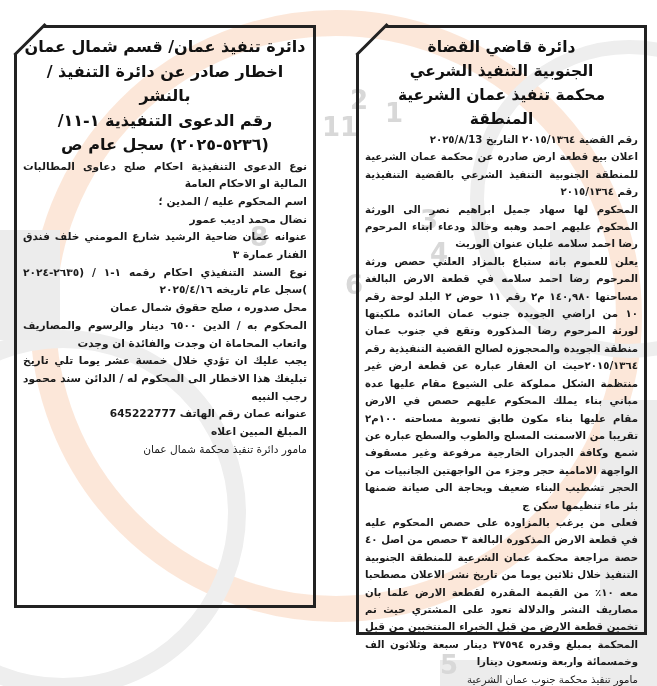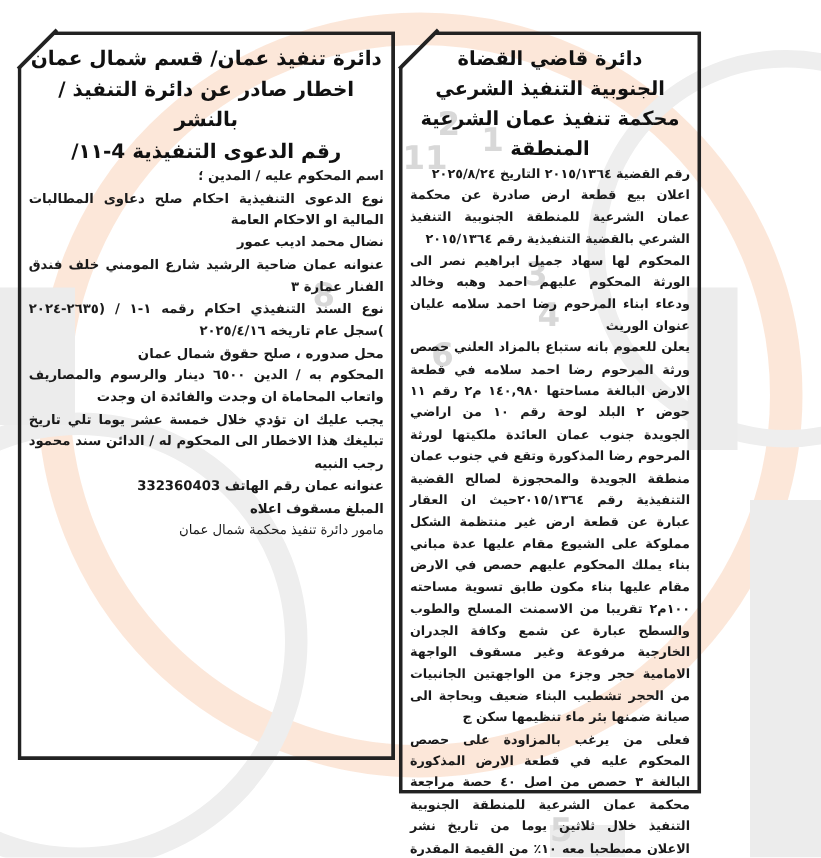--- a/index.html
+++ b/index.html
@@ -6,21 +6,21 @@
   body {
     width: 657px; height: 686px; background: #ffffff; position: relative; overflow: hidden;
     font-family: "DejaVu Sans", sans-serif; color: #1a1a1a;
   }
   .watermark { position: absolute; inset: 0; pointer-events: none; z-index: 0; }
   .wm-ring { position: absolute; border-radius: 50%; border-style: solid; }
   .wm-digit { position: absolute; color: #d8d8d8; font-family: "DejaVu Sans", sans-serif; font-weight: bold; font-size: 26px; }
   .wm-block { position: absolute; background: #ececec; }
 
   #notice-left { left: 14px; top: 25px; width: 302px; height: 583px; }
-  #notice-right { left: 319px; top: 25px; width: 242px; height: 610px; }
+  #notice-right { left: 356px; top: 25px; width: 291px; height: 610px; }
 
   .frame {
     position: absolute; inset: 0; border: 3px solid #222; box-sizing: border-box;
     clip-path: polygon(30px 0, 100% 0, 100% 100%, 0 100%, 0 30px);
     box-shadow: 1px 1px 0 #999;
   }
   .frame-cut {
     position: absolute; left: -6px; top: 13px; width: 44px; height: 3px; background: #222;
     transform: rotate(-45deg); transform-origin: center;
   }
@@ -58,42 +58,43 @@
   <span class="wm-digit" style="left:250px; top:222px;">8</span>
   <span class="wm-digit" style="left:322px; top:112px;">11</span>
 </div>
 
 <div id="notice-left" class="notice" style="position:absolute; z-index:1;">
   <div class="frame"></div>
   <div class="frame-cut"></div>
   <div class="content">
     <p class="title">دائرة تنفيذ عمان/ قسم شمال عمان</p>
     <p class="title">اخطار صادر عن دائرة التنفيذ / بالنشر</p>
-    <p class="title">رقم الدعوى التنفيذية 4-١١/</p>
+    <p class="title">رقم الدعوى التنفيذية ١-١١/</p>
+    <p class="title big">(٥٢٣٦-٢٠٢٥) سجل عام ص</p>
+    <p>نوع الدعوى التنفيذية احكام صلح دعاوى المطالبات المالية او الاحكام العامة</p>
     <p>اسم المحكوم عليه / المدين ؛</p>
-    <p>نوع الدعوى التنفيذية احكام صلح دعاوى المطالبات المالية او الاحكام العامة</p>
     <p>نضال محمد اديب عمور</p>
     <p>عنوانه عمان ضاحية الرشيد شارع المومني خلف فندق الفنار عمارة ٣</p>
     <p>نوع السند التنفيذي احكام رقمه ١-١ / (٢٦٣٥-٢٠٢٤ )سجل عام تاريخه ٢٠٢٥/٤/١٦</p>
     <p>محل صدوره ، صلح حقوق شمال عمان</p>
     <p>المحكوم به / الدين ٦٥٠٠ دينار والرسوم والمصاريف واتعاب المحاماة ان وجدت والفائدة ان وجدت</p>
     <p>يجب عليك ان تؤدي خلال خمسة عشر يوما تلي تاريخ تبليغك هذا الاخطار الى المحكوم له / الدائن سند محمود رجب النبيه</p>
-    <p>عنوانه عمان رقم الهاتف 332360403</p>
-    <p>المبلغ مسقوف اعلاه</p>
+    <p>عنوانه عمان رقم الهاتف 645222777</p>
+    <p>المبلغ المبين اعلاه</p>
     <p class="signature">مامور دائرة تنفيذ محكمة شمال عمان</p>
   </div>
 </div>
 
 <div id="notice-right" class="notice" style="position:absolute; z-index:1;">
   <div class="frame"></div>
   <div class="frame-cut"></div>
   <div class="content">
     <p class="title">دائرة قاضي القضاة</p>
     <p class="title">الجنوبية التنفيذ الشرعي</p>
     <p class="title">محكمة تنفيذ عمان الشرعية المنطقة</p>
-    <p>رقم القضية ٢٠١٥/١٣٦٤ التاريخ ٢٠٢٥/٨/٢٤</p>
+    <p>رقم القضية ٢٠١٥/١٣٦٤ التاريخ ٢٠٢٥/٨/13</p>
     <p>اعلان بيع قطعة ارض صادرة عن محكمة عمان الشرعية للمنطقة الجنوبية التنفيذ الشرعي بالقضية التنفيذية رقم ٢٠١٥/١٣٦٤</p>
     <p>المحكوم لها سهاد جميل ابراهيم نصر الى الورثة المحكوم عليهم احمد وهبه وخالد ودعاء ابناء المرحوم رضا احمد سلامه عليان عنوان الوريث</p>
     <p>يعلن للعموم بانه ستباع بالمزاد العلني حصص ورثة المرحوم رضا احمد سلامه في قطعة الارض البالغة مساحتها ١٤٠,٩٨٠ م٢ رقم ١١ حوض ٢ البلد لوحة رقم ١٠ من اراضي الجويدة جنوب عمان العائدة ملكيتها لورثة المرحوم رضا المذكورة وتقع في جنوب عمان منطقة الجويدة والمحجوزة لصالح القضية التنفيذية رقم ٢٠١٥/١٣٦٤حيث ان العقار عبارة عن قطعة ارض غير منتظمة الشكل مملوكة على الشيوع مقام عليها عدة مباني بناء يملك المحكوم عليهم حصص في الارض مقام عليها بناء مكون طابق تسوية مساحته ١٠٠م٢ تقريبا من الاسمنت المسلح والطوب والسطح عبارة عن شمع وكافة الجدران الخارجية مرفوعة وغير مسقوف الواجهة الامامية حجر وجزء من الواجهتين الجانبيات من الحجر تشطيب البناء ضعيف وبحاجة الى صيانة ضمنها بئر ماء تنظيمها سكن ج</p>
     <p>فعلى من يرغب بالمزاودة على حصص المحكوم عليه في قطعة الارض المذكورة البالغة ٣ حصص من اصل ٤٠ حصة مراجعة محكمة عمان الشرعية للمنطقة الجنوبية التنفيذ خلال ثلاثين يوما من تاريخ نشر الاعلان مصطحبا معه ١٠٪ من القيمة المقدرة لقطعة الارض علما بان مصاريف النشر والدلالة تعود على المشتري حيث تم تخمين قطعة الارض من قبل الخبراء المنتخبين من قبل المحكمة بمبلغ وقدره ٣٧٥٩٤ دينار سبعة وثلاثون الف وخمسمائة واربعة وتسعون دينارا</p>
     <p class="signature">مامور تنفيذ محكمة جنوب عمان الشرعية</p>
   </div>
 </div>
 
 </body></html>

